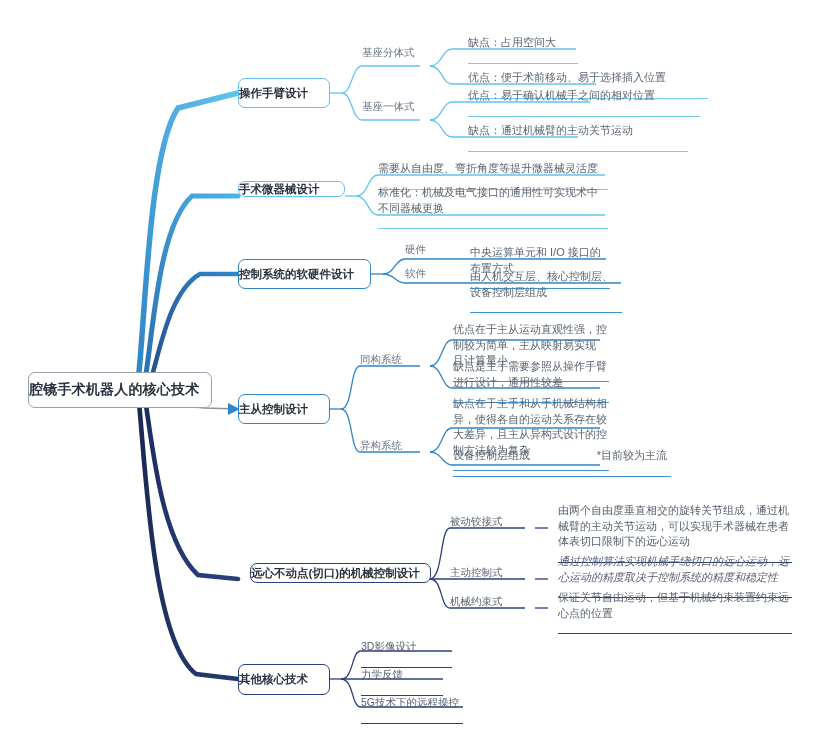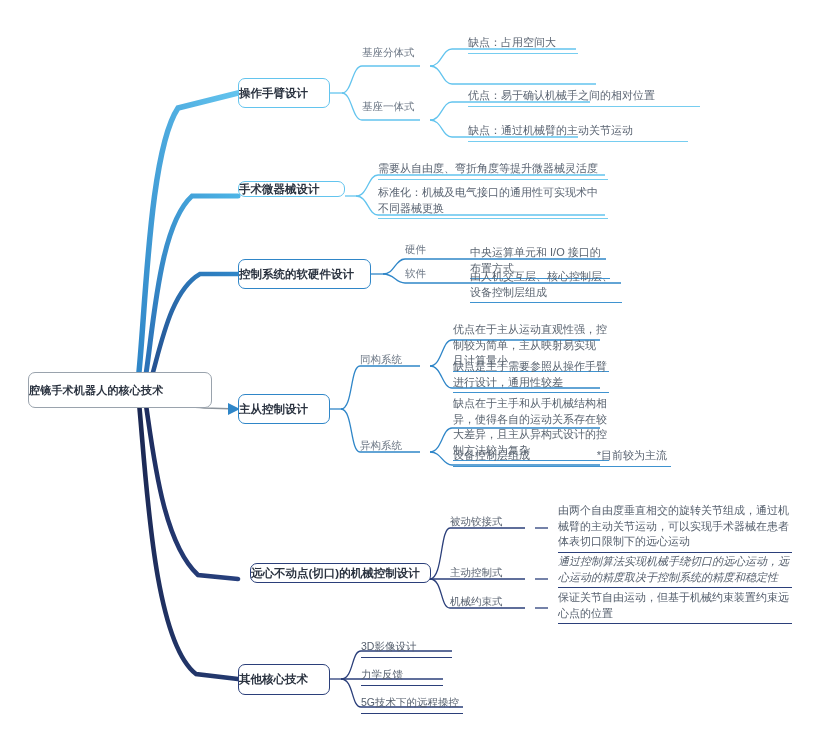--- a/index.html
+++ b/index.html
@@ -27,42 +27,42 @@
     display: flex;
     align-items: center;
     border-radius: 7px;
     background: #ffffff;
     white-space: nowrap;
   }
   .node-root {
     border: 1px solid #9aa3ad;
     color: #2b3340;
     font-weight: bold;
-    font-size: 11px;
+    font-size: 14px;
     letter-spacing: 0.2px;
   }
   .node-l1 {
     border: 1.3px solid #63c4ee;
     color: #2b3340;
     font-weight: bold;
     font-size: 11.5px;
   }
   .node-l1.mid {
     border: 1.3px solid #2f86c8;
   }
   .node-l1.dark {
     border: 1.4px solid #2b3f7a;
   }
   .leafrow {
     position: absolute;
     box-sizing: border-box;
     color: #5a6472;
     font-size: 11px;
     line-height: 15.5px;
-    padding-bottom: 2px;
+    padding-bottom: 12px;
     border-bottom: 1.4px solid #76cdf0;
     text-align: left;
   }
   .leafrow.mid { border-bottom-color: #3f93d0; color: #59636f; }
   .leafrow.dark { border-bottom-color: #2b3f7a; color: #555f6d; }
   .sublabel {
     position: absolute;
     color: #6b7684;
     font-size: 10.5px;
     line-height: 13px;
@@ -218,20 +218,23 @@
   <div class="sublabel dark" style="left:450px; top:566px;">
     <span>主动控制式</span>
   </div>
   <div class="sublabel dark" style="left:450px; top:595px;">
     <span>机械约束式</span>
   </div>
 
   <div class="leafrow" style="left:468px; top:35px; width:110px;">
     <span class="leaf-inner">缺点：占用空间大</span>
   </div>
+  <div class="leafrow" style="left:468px; top:70px; width:240px;">
+    <span class="leaf-inner">优点：便于术前移动、易于选择插入位置</span>
+  </div>
   <div class="leafrow" style="left:468px; top:88px; width:232px;">
     <span class="leaf-inner">优点：易于确认机械手之间的相对位置</span>
   </div>
   <div class="leafrow" style="left:468px; top:123px; width:220px;">
     <span class="leaf-inner">缺点：通过机械臂的主动关节运动</span>
   </div>
 
   <div class="leafrow" style="left:378px; top:161px; width:230px;">
     <span class="leaf-inner">需要从自由度、弯折角度等提升微器械灵活度</span>
   </div>

